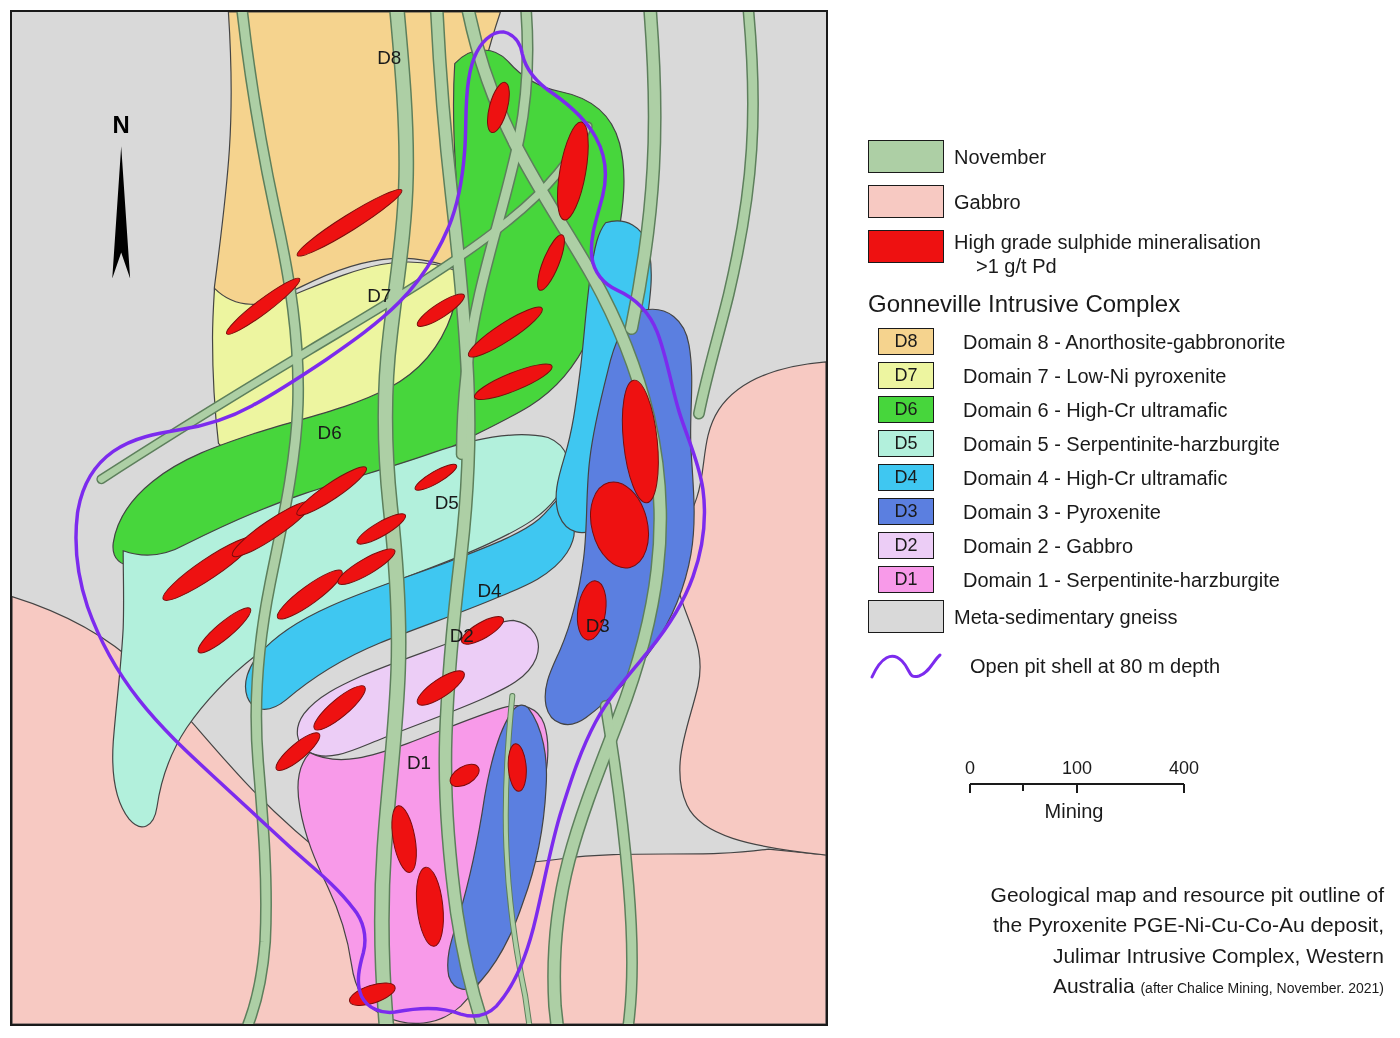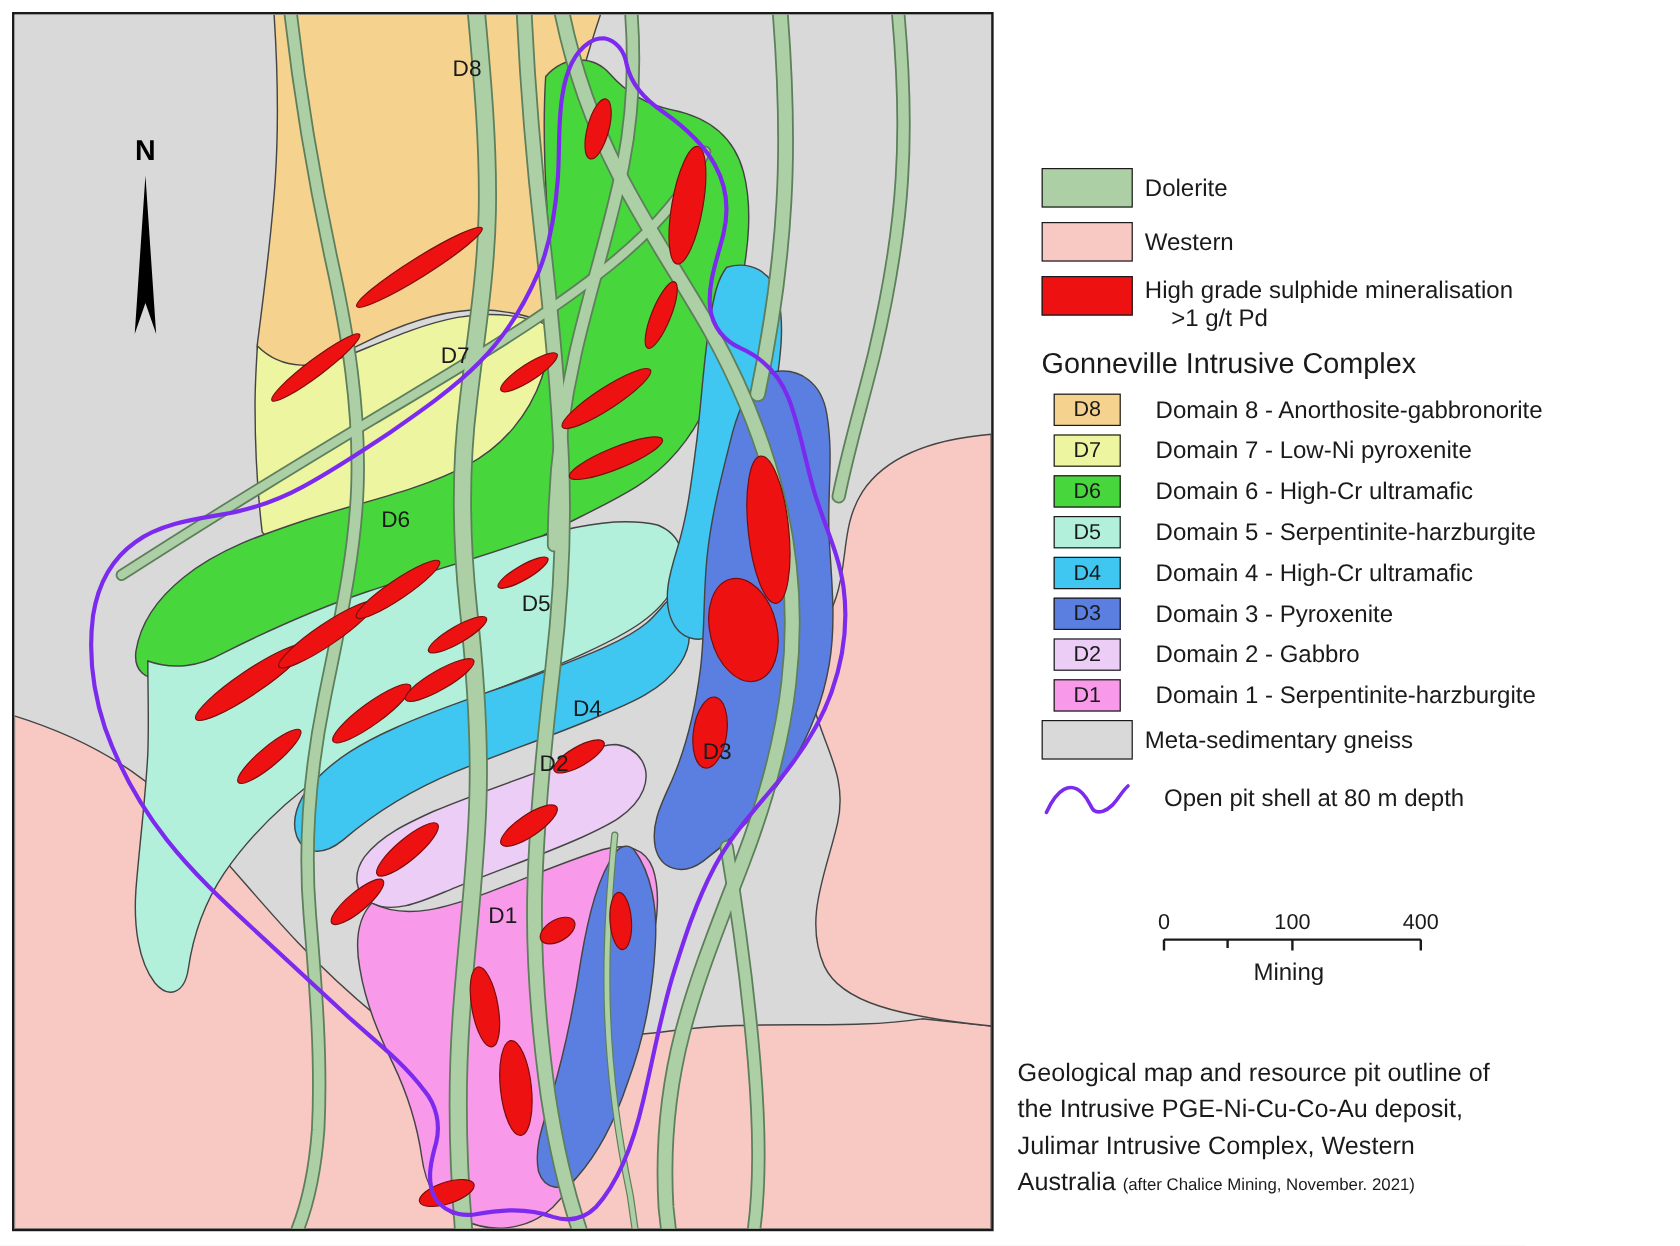--- a/index.html
+++ b/index.html
@@ -28,21 +28,21 @@
   .pit-sym{width:76px;height:34px;flex:none;}
 
   
   .scalebar{position:absolute;left:962px;top:758px;width:224px;}
   .sb-labels{position:relative;height:22px;font-size:18px;}
   .sb-labels span{position:absolute;transform:translateX(-50%);}
   .sb-0{left:8px;} .sb-200{left:115px;} .sb-400{left:222px;}
   .sb-unit{text-align:center;font-size:20px;margin-top:2px;}
 
   
-  .caption{position:absolute;left:848px;top:880px;width:536px;text-align:left;font-size:21px;line-height:1.45;}
+  .caption{position:absolute;left:848px;top:880px;width:536px;text-align:right;font-size:21px;line-height:1.45;}
   .caption .small{font-size:14px;}
 </style>
 </head>
 <body>
 
 <div class="stage">
 
   <div class="map-frame">
     <svg viewBox="0 0 820 1018" preserveAspectRatio="none">
 
@@ -141,26 +141,26 @@
         <text class="north" x="110" y="122">N</text>
         <polygon points="110,135 119,268 110,242 101,268" fill="#000"></polygon>
       </g>
     </svg>
   </div>
 
   <div class="legend">
 
     <div class="lg-row">
       <span class="swatch big" style="background-color: rgb(173, 207, 165);"></span>
-      <span class="lg-label">Dolerite</span>
+      <span class="lg-label">November</span>
     </div>
 
     <div class="lg-row">
       <span class="swatch big" style="background-color: rgb(247, 201, 194);"></span>
-      <span class="lg-label">Western</span>
+      <span class="lg-label">Gabbro</span>
     </div>
 
     <div class="lg-row top">
       <span class="swatch big" style="background-color: rgb(238, 17, 17);"></span>
       <span class="lg-label">
         <span style="display:block">High grade sulphide mineralisation</span>
         <span style="display:block" class="l2">&gt;1 g/t Pd</span>
       </span>
     </div>
 
@@ -223,21 +223,21 @@
       <line x1="8" y1="2" x2="8" y2="11" stroke="#1a1a1a" stroke-width="2"></line>
       <line x1="61" y1="2" x2="61" y2="9" stroke="#1a1a1a" stroke-width="2"></line>
       <line x1="115" y1="2" x2="115" y2="11" stroke="#1a1a1a" stroke-width="2"></line>
       <line x1="222" y1="2" x2="222" y2="11" stroke="#1a1a1a" stroke-width="2"></line>
     </svg>
     <div class="sb-unit">Mining</div>
   </div>
 
   <div class="caption">
     <div>Geological map and resource pit outline of</div>
-    <div>the Intrusive PGE-Ni-Cu-Co-Au deposit,</div>
+    <div>the Pyroxenite PGE-Ni-Cu-Co-Au deposit,</div>
     <div>Julimar Intrusive Complex, Western</div>
     <div>
       <span>Australia</span>
       <span class="small">(after Chalice Mining, November. 2021)</span>
     </div>
   </div>
 
 </div>
 
 </body></html>

